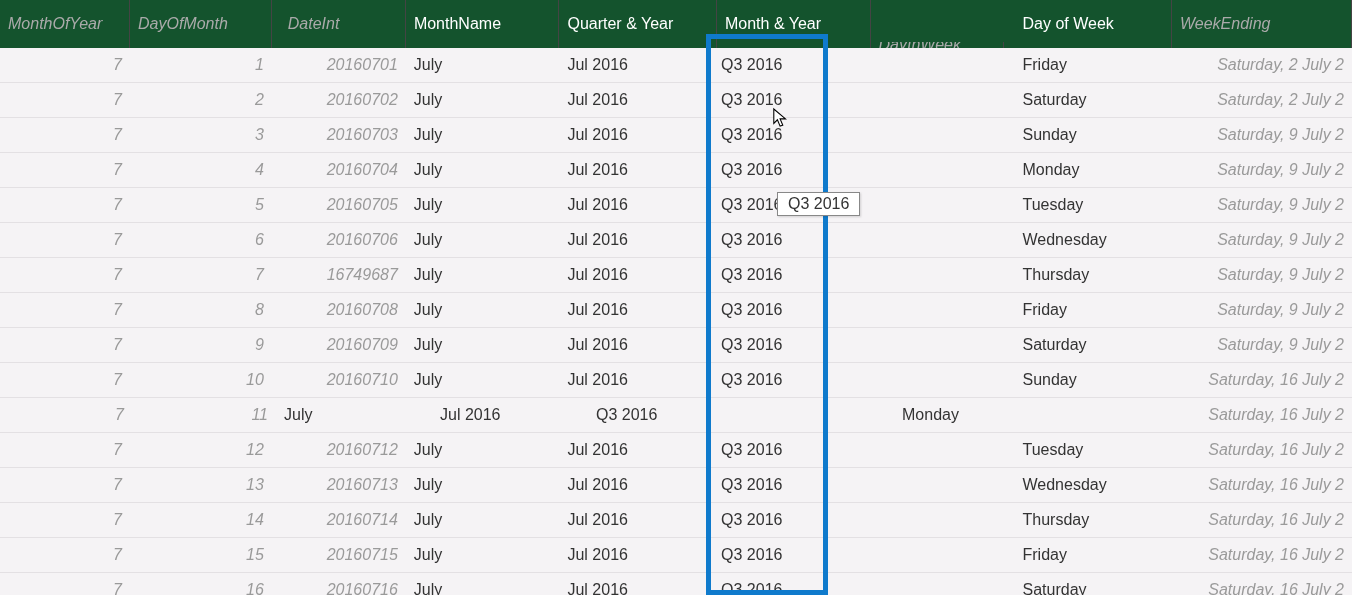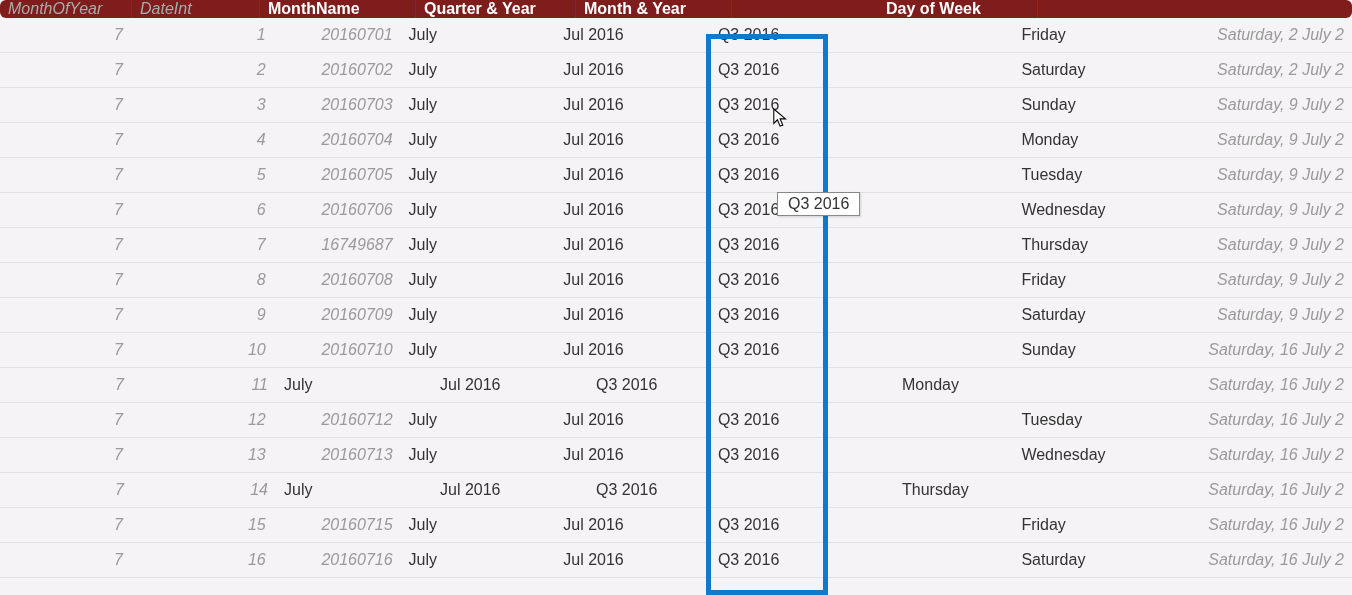--- a/index.html
+++ b/index.html
@@ -1,50 +1,52 @@
 <!DOCTYPE html>
 <html><head>
 <meta charset="utf-8">
 <style>
   * { box-sizing: border-box; margin: 0; padding: 0; }
   html, body { width: 1352px; height: 595px; overflow: hidden; font-family: "Segoe UI", Arial, sans-serif; background: #f5f3f5; }
   .grid { width: 100%; }
-  .header-row { display: flex; background: #7f1d1d; color: #ffffff; height: 18px; border-radius: 6px; }
+  .header-row { display: flex; background: #14532d; color: #ffffff; height: 48px; }
   .header-cell { display: flex; align-items: center; padding: 0 8px; font-size: 16px; border-right: 1px solid #444; white-space: nowrap; overflow: hidden; }
   .header-cell.dim { color: #aaaaaa; font-style: italic; font-weight: 400;}
-  .header-cell.bold { font-weight: 700; color:#fff;text-align:right;}
+  .header-cell.bold { font-weight: 400; color:#fff;text-align:right;}
   .data-row { display: flex; height: 35px; border-bottom: 1px solid #e3e0e3; }
   .data-cell { display: flex; align-items: center; padding: 0 8px; font-size: 16px; color: #333; white-space: nowrap; overflow: hidden; position: relative; }
   .data-cell.dim { color: #9a9a9a; font-style: italic; }
   .data-cell.right { justify-content: flex-end; }
   .c0 { width: 132px; }
   .c1 { width: 144px; }
-  .c2 { width: 128px; }
+  .c2 { width: 128px; margin-left: 8px; }
   .c3 { width: 156px; }
   .c4 { width: 156px; }
   .c5 { width: 160px; }
   .c6 { width: 136px; margin-top: 42px; }
   .c7 { width: 160px; margin-left: 10px; }
   .c8 { flex: 1; min-width: 180px; }
   .highlight-box { position: absolute; left: 706px; top: 34px; width: 122px; height: 561px; border: 5px solid #0f7acc; pointer-events: none; box-sizing: border-box;}
   .cursor { position: absolute; left: 772px; top: 107px; width: 18px; height: 22px; pointer-events: none; z-index: 20; }
   .tooltip { position: absolute; left: 777px; top: 192px; background: #ffffff; border: 1px solid #888; padding: 2px 10px; font-size: 16px; color: #333; z-index: 15; box-shadow: 1px 1px 2px rgba(0,0,0,0.15);}
 </style>
 </head>
 <body>
 
 <div class="grid">
   <div class="header-row" id="header-row">
       <div class="header-cell c0 dim">MonthOfYear</div>
+      <div class="header-cell c1 dim">DayOfMonth</div>
       <div class="header-cell c2 dim">DateInt</div>
       <div class="header-cell c3 bold">MonthName</div>
       <div class="header-cell c5 bold">Quarter &amp; Year</div>
       <div class="header-cell c4 bold">Month &amp; Year</div>
       <div class="header-cell c6 dim">DayInWeek</div>
       <div class="header-cell c7 bold">Day of Week</div>
+      <div class="header-cell c8 dim">WeekEnding</div>
     </div>
   <div id="data-body">
       <div class="data-row">
         <div class="data-cell c0 dim right">7</div>
         <div class="data-cell c1 dim right">1</div>
         <div class="data-cell c2 dim right">20160701</div>
         <div class="data-cell c3">July</div>
         <div class="data-cell c4">Jul 2016</div>
         <div class="data-cell c5">Q3 2016</div>
         <div class="data-cell c6 dim right">5</div>
@@ -178,20 +180,21 @@
         <div class="data-cell c3">July</div>
         <div class="data-cell c4">Jul 2016</div>
         <div class="data-cell c5">Q3 2016</div>
         <div class="data-cell c6 dim right">3</div>
         <div class="data-cell c7">Wednesday</div>
         <div class="data-cell c8 dim right">Saturday, 16 July 2</div>
       </div>
       <div class="data-row">
         <div class="data-cell c0 dim right">7</div>
         <div class="data-cell c1 dim right">14</div>
+        <div class="data-cell c2 dim right">20160714</div>
         <div class="data-cell c3">July</div>
         <div class="data-cell c4">Jul 2016</div>
         <div class="data-cell c5">Q3 2016</div>
         <div class="data-cell c6 dim right">4</div>
         <div class="data-cell c7">Thursday</div>
         <div class="data-cell c8 dim right">Saturday, 16 July 2</div>
       </div>
       <div class="data-row">
         <div class="data-cell c0 dim right">7</div>
         <div class="data-cell c1 dim right">15</div>

